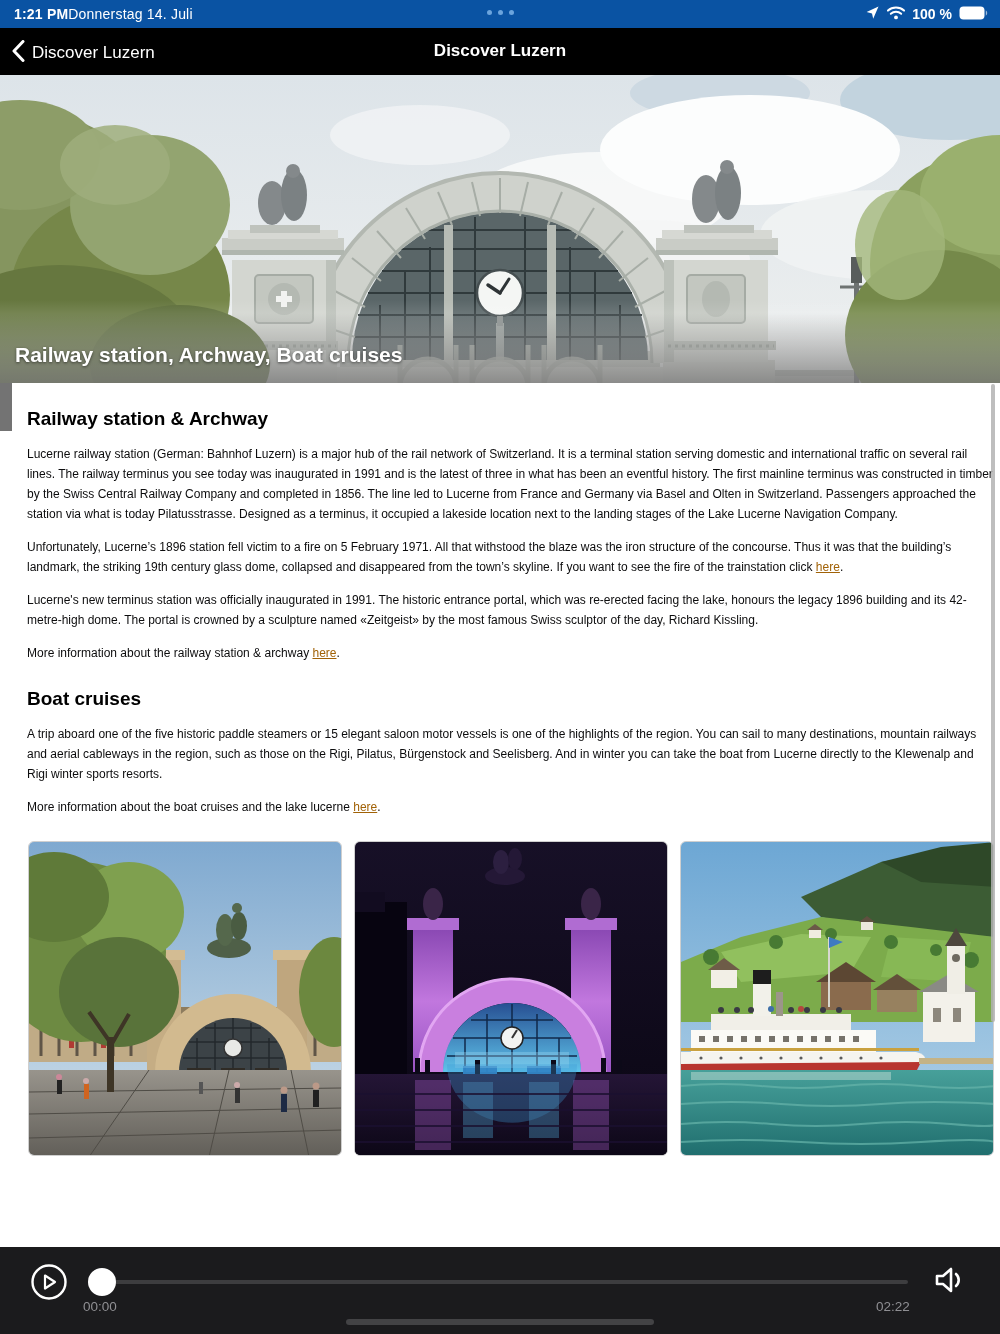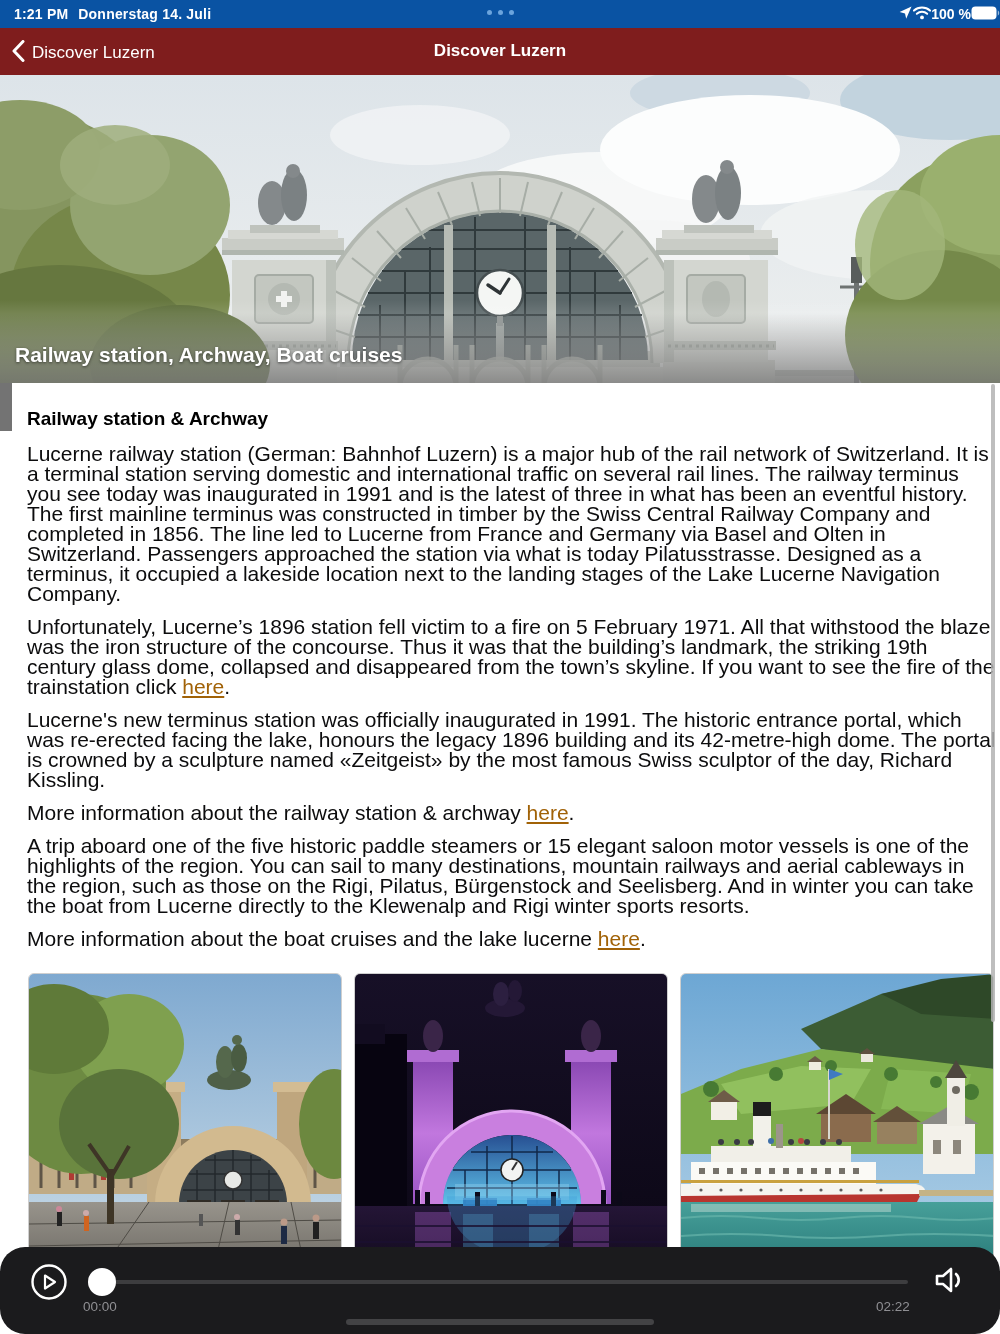--- a/index.html
+++ b/index.html
@@ -2,48 +2,48 @@
 <html><head>
 <meta charset="utf-8">
 <style>
   html,body{margin:0;padding:0;}
   body{width:1000px;height:1334px;position:relative;overflow:hidden;background:#fff;
        font-family:"Liberation Sans",sans-serif;-webkit-text-size-adjust:none;}
 
   
   .statusbar{position:absolute;top:0;left:0;width:1000px;height:28px;background:#0a53a3;color:#fff;}
   .sb-left{position:absolute;left:14px;top:6px;font-size:14px;font-weight:700;letter-spacing:.2px;}
-  .sb-date{font-weight:700;margin-left:10px;}
+  .sb-date{font-weight:400;}
   .sb-dots{position:absolute;left:0;right:0;top:10px;text-align:center;height:8px;}
   .sb-dots span{display:inline-block;width:5px;height:5px;border-radius:50%;background:#6ba4dd;margin:0 3px;vertical-align:top;}
-  .sb-right{position:absolute;right:0;top:5px;display:flex;align-items:center;font-size:14px;font-weight:600;}
-  .navbar{position:absolute;top:28px;left:0;width:1000px;height:47px;background:#7f1d1d;color:#fff;}
+  .sb-right{position:absolute;right:12px;top:5px;display:flex;align-items:center;gap:7px;font-size:14px;font-weight:600;}
+  .navbar{position:absolute;top:28px;left:0;width:1000px;height:47px;background:#000000;color:#fff;}
   .nav-back{position:absolute;left:12px;top:12px;display:flex;align-items:center;gap:7px;cursor:pointer;}
   .nav-back-label{font-size:17px;color:#fff;}
   .nav-title{position:absolute;left:0;right:0;top:13px;text-align:center;font-size:17px;font-weight:700;}
 
   
   .hero{position:absolute;top:75px;left:0;width:1000px;height:356px;overflow:hidden;background:#737373;}
   .hero-caption{position:absolute;left:15px;top:268px;color:#fff;font-size:21px;font-weight:700;
                 text-shadow:0 1px 3px rgba(0,0,0,.55);}
 
   
   .content{position:absolute;top:383px;left:12px;width:1000px;height:864px;background:#fff;color:#0c0c0d;}
   .inner{padding:0 15px;}
   h2.sec{font-size:19px;font-weight:700;margin:25px 0 14px;color:#000;}
-  p.body{font-size:21px;line-height:20px;margin:0 0 13px;}
+  p.body{font-size:12px;line-height:20px;margin:0 0 13px;}
   a.inline-link{color:#a16207;text-decoration:underline;cursor:pointer;}
 
   
   .gallery{display:flex;gap:12px;padding:11px 16px 0;}
   .photo{width:314px;height:315px;border:1px solid #cfcfcf;border-radius:6px;overflow:hidden;background:#eee;box-sizing:border-box;}
   .photo svg{display:block;}
 
   
-  .player{position:absolute;top:1247px;left:0;width:1000px;height:87px;background:#1b1b1d;border-radius:25px;}
+  .player{position:absolute;top:1247px;left:0;width:1000px;height:87px;background:#1b1b1d;}
   .play-btn{position:absolute;left:30px;top:16px;width:38px;height:38px;cursor:pointer;}
   .track{position:absolute;left:102px;top:33px;width:806px;height:4px;background:#3d3d3f;border-radius:2px;cursor:pointer;}
   .thumb{position:absolute;left:88px;top:21px;width:28px;height:28px;border-radius:50%;background:#fff;cursor:pointer;}
   .t-elapsed{position:absolute;left:83px;top:52px;font-size:13.5px;color:#8f8f93;}
   .t-duration{position:absolute;left:876px;top:52px;font-size:13.5px;color:#8f8f93;}
   .vol-btn{position:absolute;left:931px;top:16px;width:38px;height:34px;cursor:pointer;}
   .home-indicator{position:absolute;left:346px;top:72px;width:308px;height:6px;border-radius:3px;background:#434345;cursor:pointer;}
 
   
   .scrollbar{position:absolute;left:991px;top:384px;width:4px;height:638px;border-radius:2px;background:#b3b3b3;opacity:.85;}
@@ -254,20 +254,21 @@
 </div>
 
 <div class="content">
   <div class="inner">
     <h2 class="sec">Railway station &amp; Archway</h2>
     <p class="body">Lucerne railway station (German: Bahnhof Luzern) is a major hub of the rail network of Switzerland. It is a terminal station serving domestic and international traffic on several rail lines. The railway terminus you see today was inaugurated in 1991 and is the latest of three in what has been an eventful history. The first mainline terminus was constructed in timber by the Swiss Central Railway Company and completed in 1856. The line led to Lucerne from France and Germany via Basel and Olten in Switzerland. Passengers approached the station via what is today Pilatusstrasse. Designed as a terminus, it occupied a lakeside location next to the landing stages of the Lake Lucerne Navigation Company.</p>
     <p class="body"><span>Unfortunately, Lucerne’s 1896 station fell victim to a fire on 5 February 1971. All that withstood the blaze was the iron structure of the concourse. Thus it was that the building’s landmark, the striking 19th century glass dome, collapsed and disappeared from the town’s skyline. If you want to see the fire of the trainstation click </span><a class="inline-link">here</a><span>.</span></p>
     <p class="body">Lucerne's new terminus station was officially inaugurated in 1991. The historic entrance portal, which was re-erected facing the lake, honours the legacy 1896 building and its 42-metre-high dome. The portal is crowned by a sculpture named «Zeitgeist» by the most famous Swiss sculptor of the day, Richard Kissling.</p>
     <p class="body"><span>More information about the railway station &amp; archway </span><a class="inline-link">here</a><span>.</span></p>
 
+    <h2 class="sec">Boat cruises</h2>
     <p class="body">A trip aboard one of the five historic paddle steamers or 15 elegant saloon motor vessels is one of the highlights of the region. You can sail to many destinations, mountain railways and aerial cableways in the region, such as those on the Rigi, Pilatus, Bürgenstock and Seelisberg. And in winter you can take the boat from Lucerne directly to the Klewenalp and Rigi winter sports resorts.</p>
     <p class="body"><span>More information about the boat cruises and the lake lucerne </span><a class="inline-link">here</a><span>.</span></p>
   </div>
 
   <div class="gallery">
 
     <div class="photo">
       <svg width="314" height="315" viewBox="0 0 314 315">
         <defs>
           <linearGradient id="p1sky" x1="0" y1="0" x2="0" y2="1">

